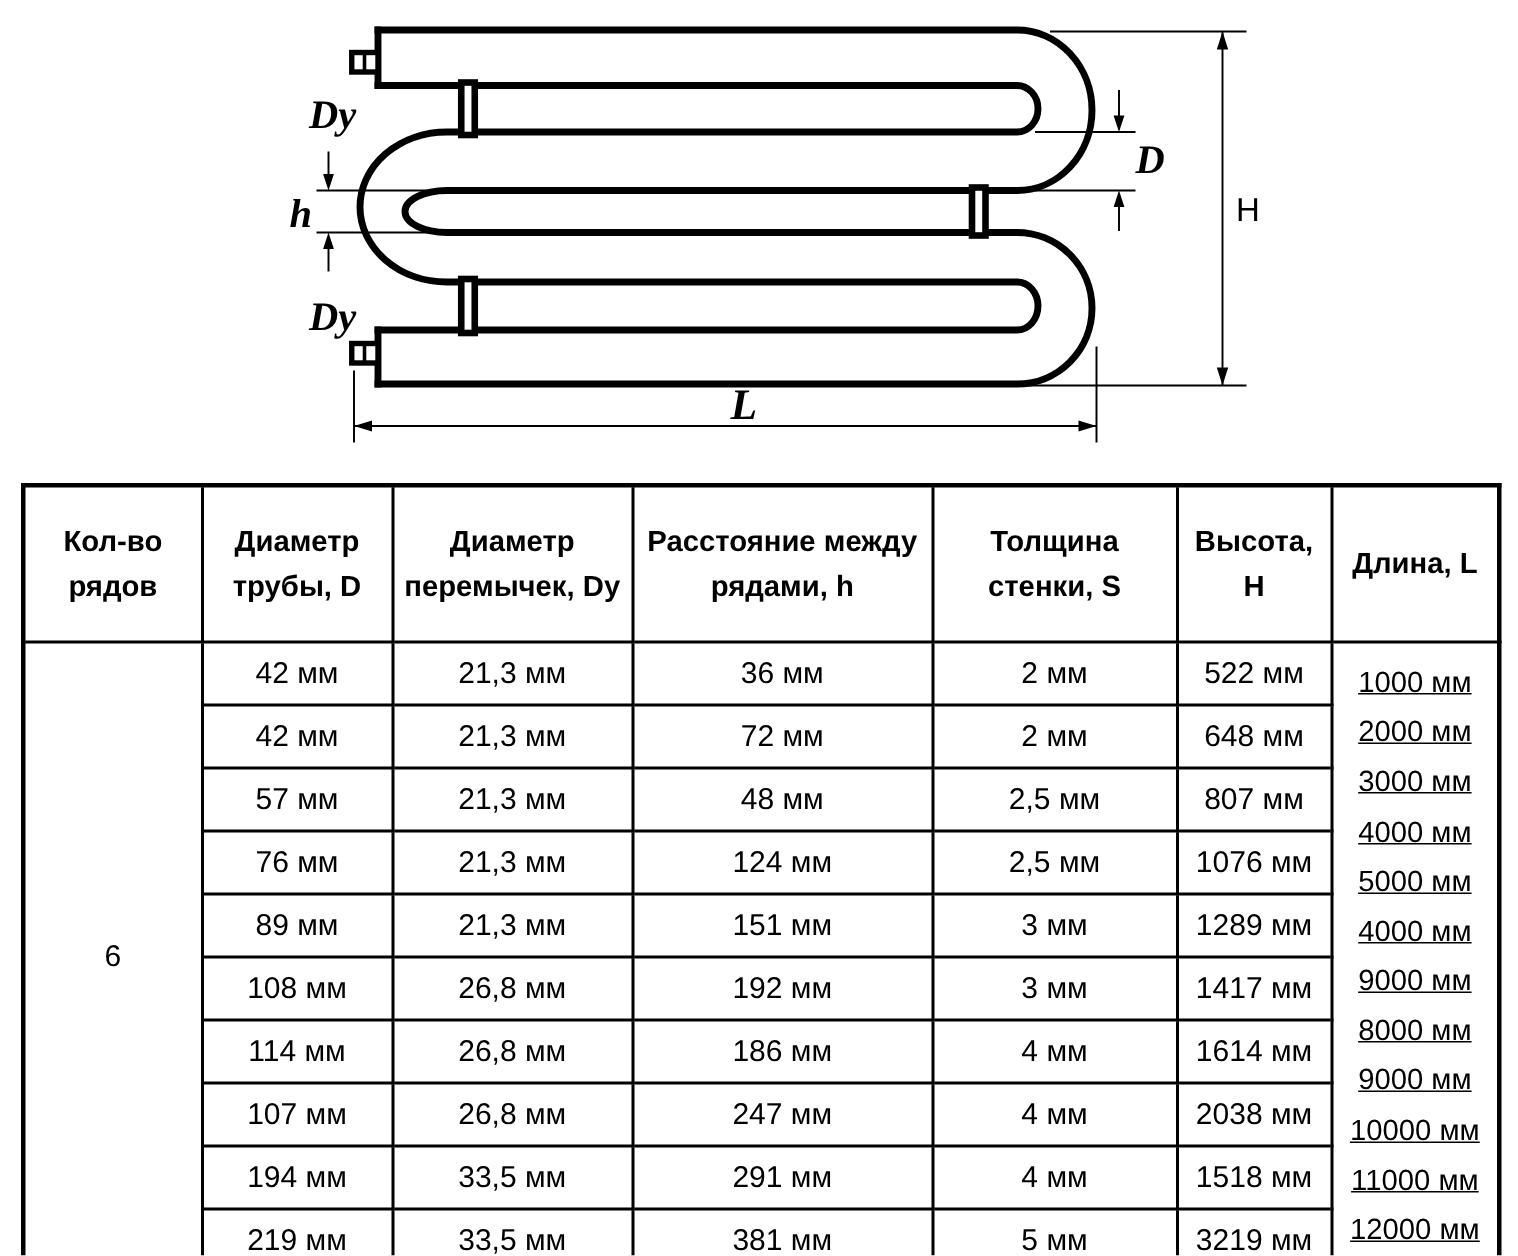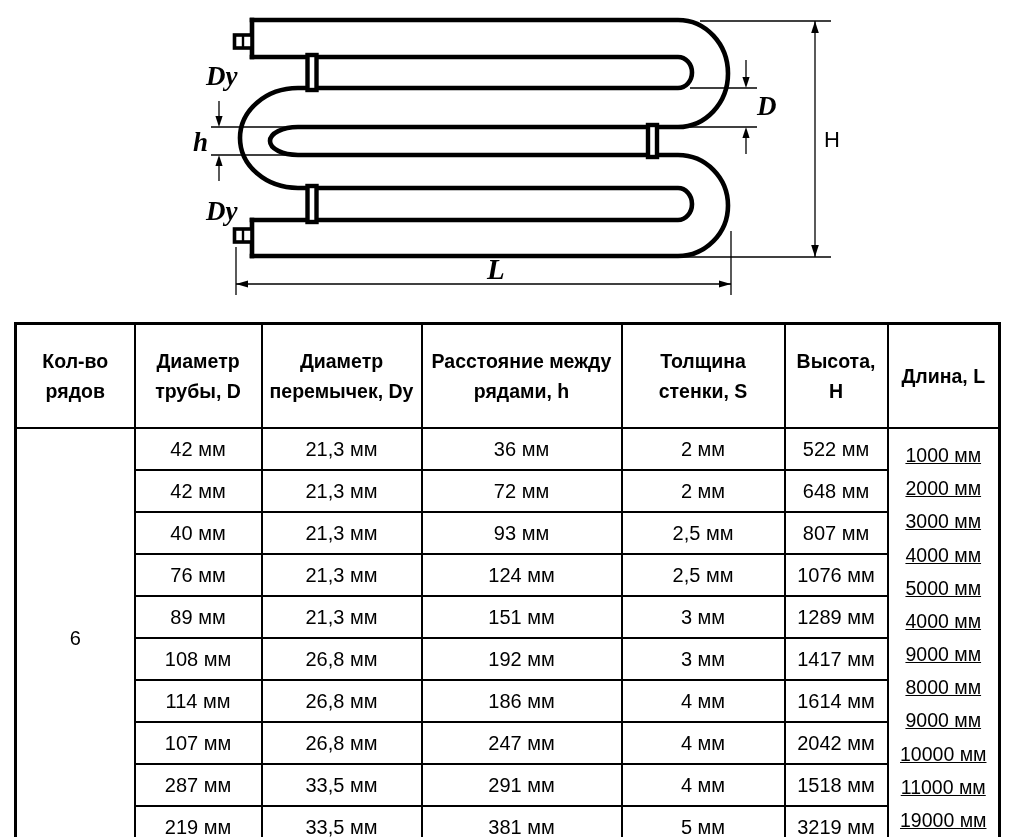--- a/index.html
+++ b/index.html
@@ -134,35 +134,35 @@
             <div class="len-line">2000 мм</div>
             <div class="len-line">3000 мм</div>
             <div class="len-line">4000 мм</div>
             <div class="len-line">5000 мм</div>
             <div class="len-line">4000 мм</div>
             <div class="len-line">9000 мм</div>
             <div class="len-line">8000 мм</div>
             <div class="len-line">9000 мм</div>
             <div class="len-line">10000 мм</div>
             <div class="len-line">11000 мм</div>
-            <div class="len-line">19000 мм</div>
+            <div class="len-line">12000 мм</div>
           </div>
         </td>
       </tr>
       <tr>
         <td>42 мм</td>
         <td>21,3 мм</td>
         <td>72 мм</td>
         <td>2 мм</td>
         <td>648 мм</td>
       </tr>
       <tr>
-        <td>40 мм</td>
-        <td>21,3 мм</td>
-        <td>93 мм</td>
+        <td>57 мм</td>
+        <td>21,3 мм</td>
+        <td>48 мм</td>
         <td>2,5 мм</td>
         <td>807 мм</td>
       </tr>
       <tr>
         <td>76 мм</td>
         <td>21,3 мм</td>
         <td>124 мм</td>
         <td>2,5 мм</td>
         <td>1076 мм</td>
       </tr>
@@ -185,24 +185,24 @@
         <td>26,8 мм</td>
         <td>186 мм</td>
         <td>4 мм</td>
         <td>1614 мм</td>
       </tr>
       <tr>
         <td>107 мм</td>
         <td>26,8 мм</td>
         <td>247 мм</td>
         <td>4 мм</td>
-        <td>2042 мм</td>
-      </tr>
-      <tr>
-        <td>287 мм</td>
+        <td>2038 мм</td>
+      </tr>
+      <tr>
+        <td>194 мм</td>
         <td>33,5 мм</td>
         <td>291 мм</td>
         <td>4 мм</td>
         <td>1518 мм</td>
       </tr>
       <tr>
         <td>219 мм</td>
         <td>33,5 мм</td>
         <td>381 мм</td>
         <td>5 мм</td>

